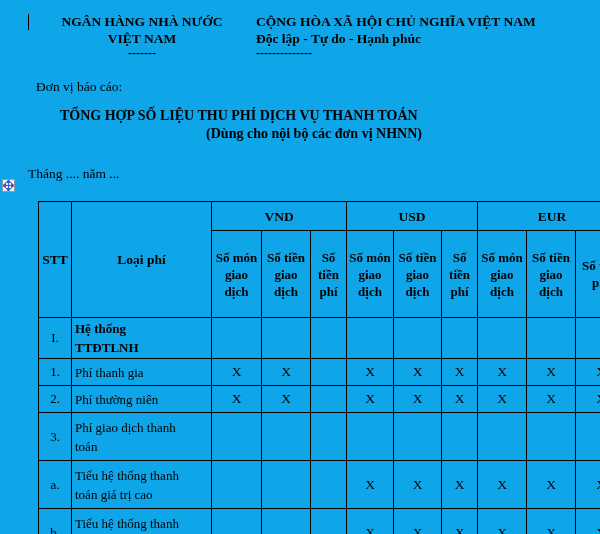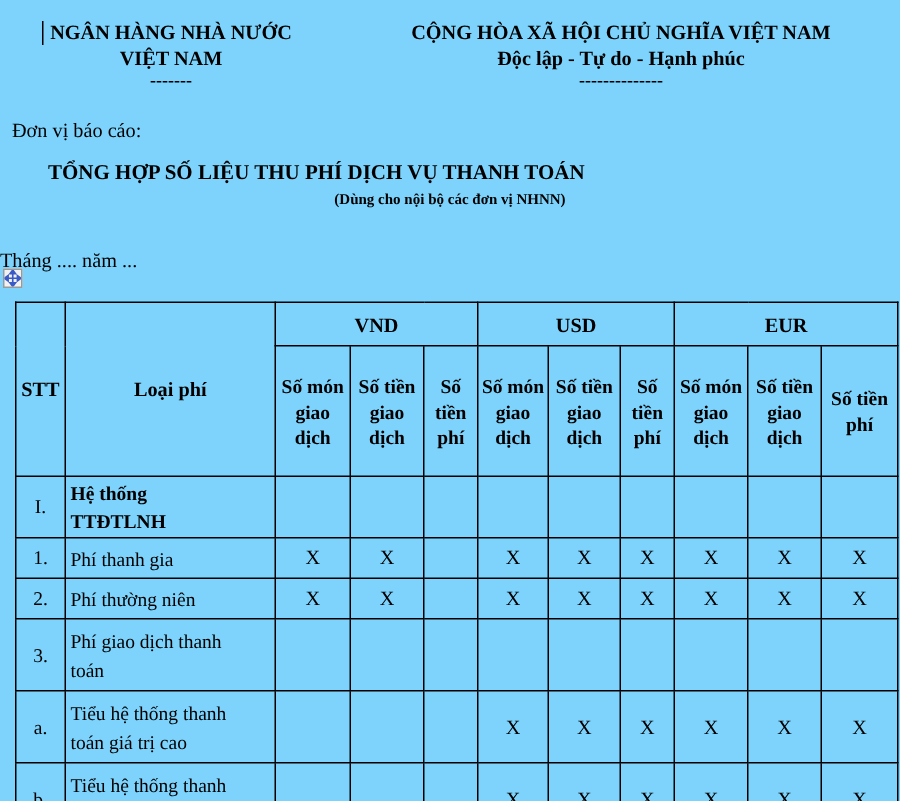--- a/index.html
+++ b/index.html
@@ -1,32 +1,33 @@
 <!DOCTYPE html>
 <html><head>
 <meta charset="utf-8">
 <style>
   * { margin:0; padding:0; box-sizing:border-box; }
   html,body { background:#fff; }
   .page {
     position:relative;
     width:600px; height:534px;
     overflow:hidden;
-    background:#7dd3fc;
+    background:#0ea5e9;
     font-family:"Liberation Serif","DejaVu Serif",serif;
     color:#000;
+    padding-left:28px;
   }
   .header-flex { display:flex; padding-top:13px; }
   .header-left { width:228px; text-align:center; }
-  .header-right { flex:1; text-align:center; }
+  .header-right { flex:1; }
   .org-line { font-weight:bold; font-size:13.5px; line-height:17px; }
   .divider { font-weight:bold; font-size:12px; line-height:12px; letter-spacing:0px; }
   .report-unit { margin:19px 0 12px 8px; font-size:13.5px; line-height:17px; }
   .doc-title { margin-top:7px; text-align:left; font-weight:bold; font-size:14px; line-height:18px;margin-left:32px; }
-  .doc-subtitle { text-align:center; font-weight:bold; font-size:10px; line-height:17px; }
+  .doc-subtitle { text-align:center; font-weight:bold; font-size:14px; line-height:17px; }
   .period { margin-top:23px; text-align:left; font-size:13.5px; line-height:17px; }
 
   .text-cursor {
     position:absolute; left:28px; top:14px; width:1px; height:16px; background:#000;
   }
   .move-handle {
     position:absolute; left:2px; top:179px;
     width:13px; height:13px;
     border:1px solid #9a9a9a; background:#f2f2f2;
     display:flex; align-items:center; justify-content:center;

